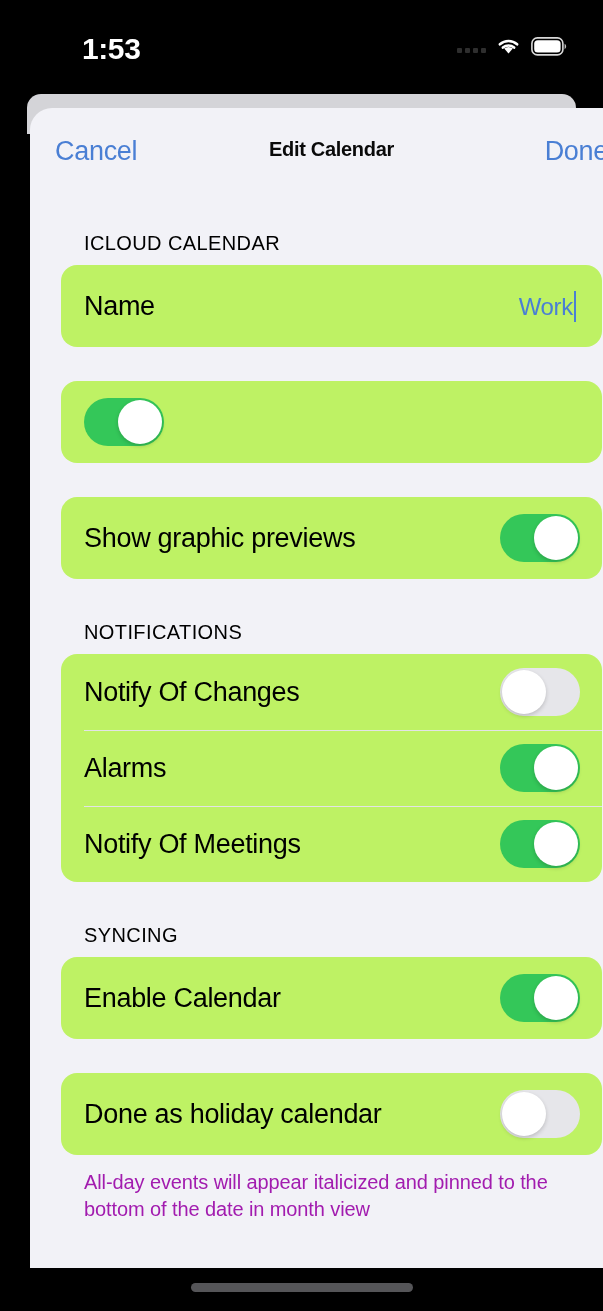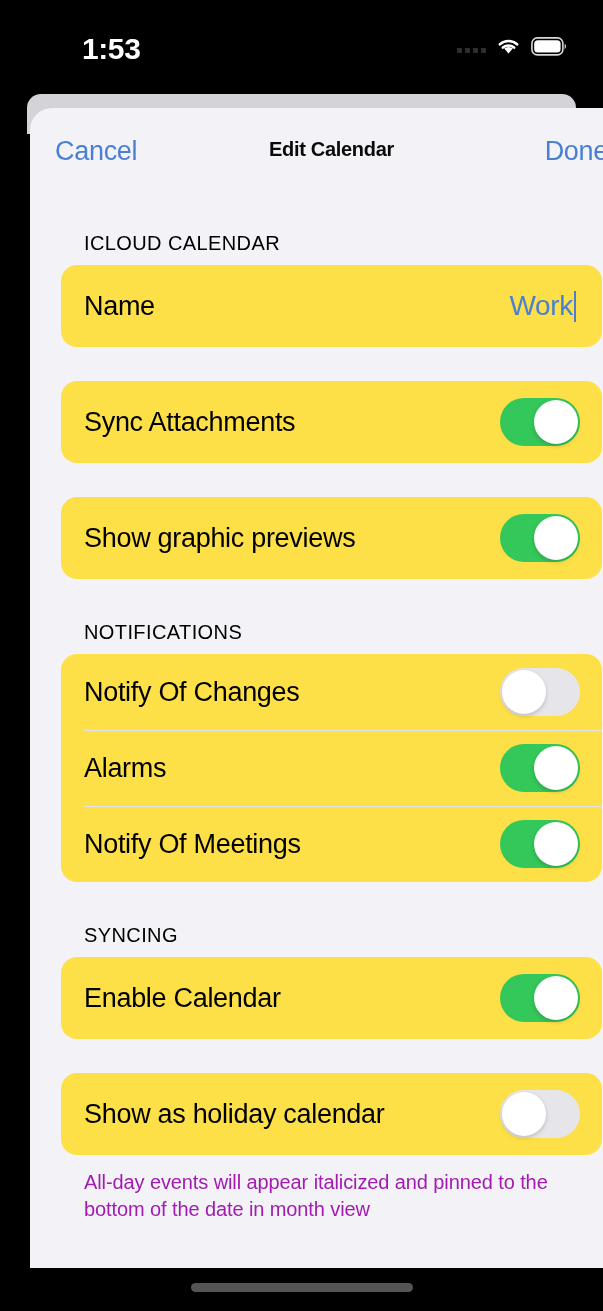--- a/index.html
+++ b/index.html
@@ -126,21 +126,21 @@
     color: #000000;
     letter-spacing: 0.4px;
     padding: 0 0 10px 54px;
   }
   .sp-icloud  { padding-top: 46px; }
   .sp-notif   { padding-top: 42px; }
   .sp-sync    { padding-top: 42px; }
   .sp-color   { padding-top: 42px; font-style: italic; }
 
   .card {
-    background: #fde047;
+    background: #bef264;
     margin: 0 31px;
     border-radius: 16px;
     overflow: hidden;
   }
   .gap-md { height: 34px; }
 
   .row {
     position: relative;
     display: flex;
     align-items: center;
@@ -156,21 +156,21 @@
     background: #e3e3e6;
   }
 
   .row-label {
     font-size: 27px;
     color: #000000;
     letter-spacing: -0.3px;
     flex: 1;
   }
   .row-value {
-    font-size: 28px;
+    font-size: 24px;
     color: #4a7fd4;
     letter-spacing: -0.3px;
     position: relative;
     padding-right: 4px;
   }
   .caret {
     display: inline-block;
     width: 2px;
     height: 31px;
     background: #4a7fd4;
@@ -265,21 +265,20 @@
       <div class="card">
         <div class="row tall">
           <span class="row-label">Name</span>
           <span class="row-value"><span placeholder="Name">Work</span><i class="caret"></i></span>
         </div>
       </div>
 
       <div class="gap-md"></div>
       <div class="card">
         <div class="row tall">
-          <span class="row-label">Sync Attachments</span>
           <span class="toggle on">
               <span class="knob"></span>
             </span>
         </div>
       </div>
 
       <div class="gap-md"></div>
       <div class="card">
         <div class="row tall">
           <span class="row-label">Show graphic previews</span>
@@ -317,21 +316,21 @@
           <span class="row-label">Enable Calendar</span>
           <span class="toggle on">
               <span class="knob"></span>
             </span>
         </div>
       </div>
 
       <div class="gap-md"></div>
       <div class="card">
         <div class="row tall">
-          <span class="row-label">Show as holiday calendar</span>
+          <span class="row-label">Done as holiday calendar</span>
           <span class="toggle">
               <span class="knob"></span>
             </span>
         </div>
       </div>
       <div class="footer-note">All-day events will appear italicized and pinned to the bottom of the date in month view</div>
 
       <div class="section-header sp-color">COLOR</div>
       <div class="card">
         <div class="row tall">

